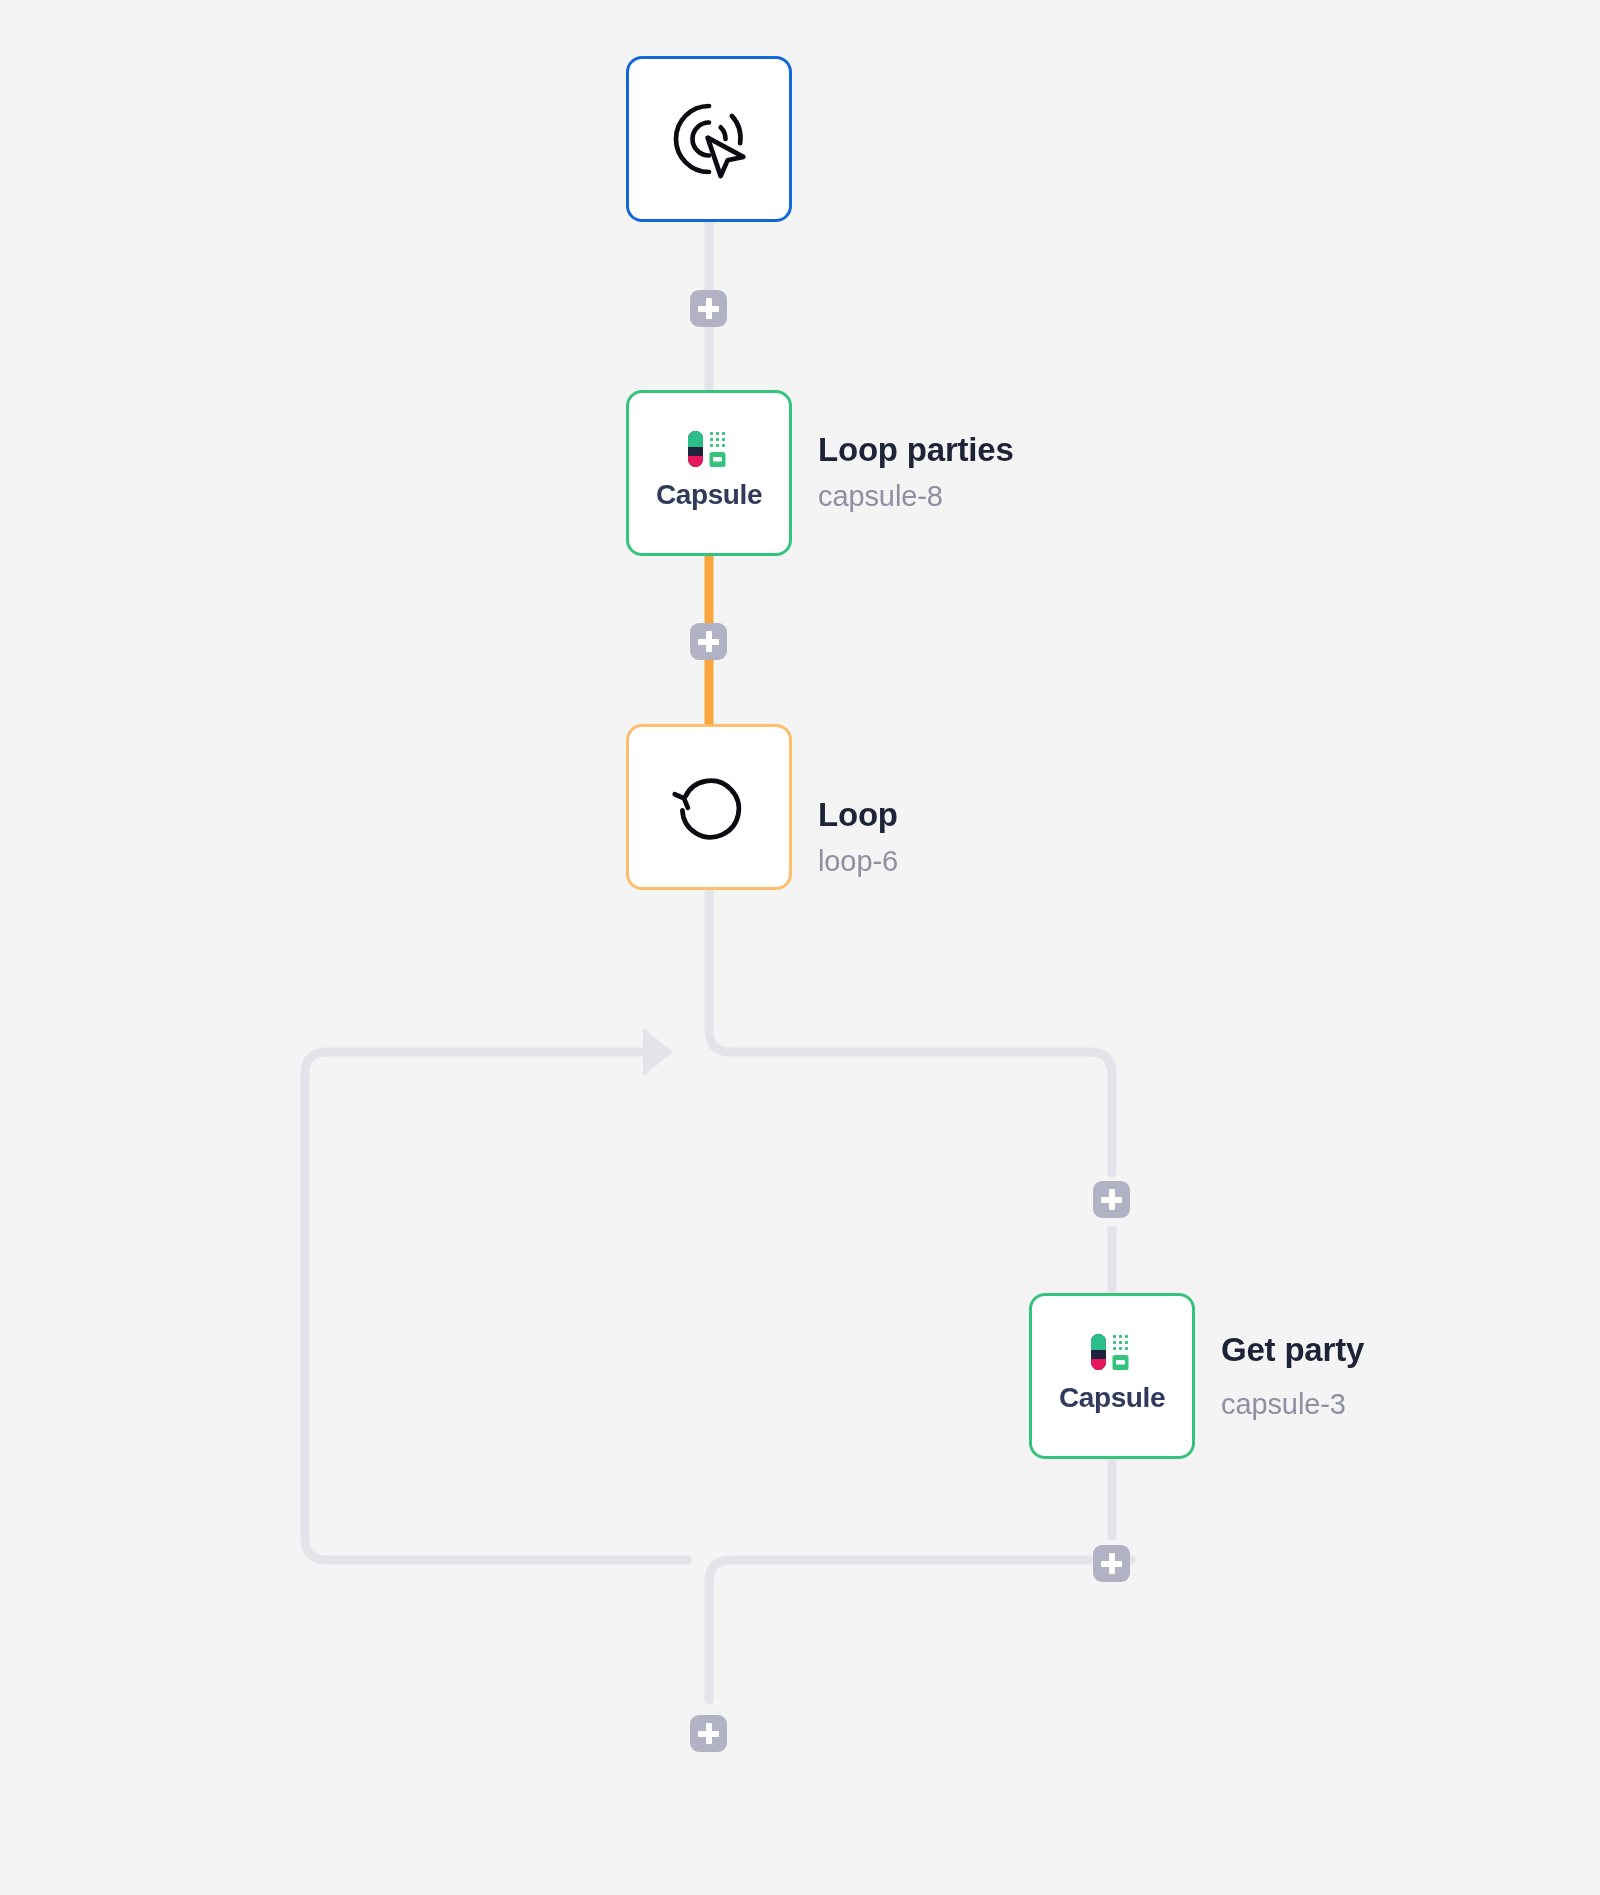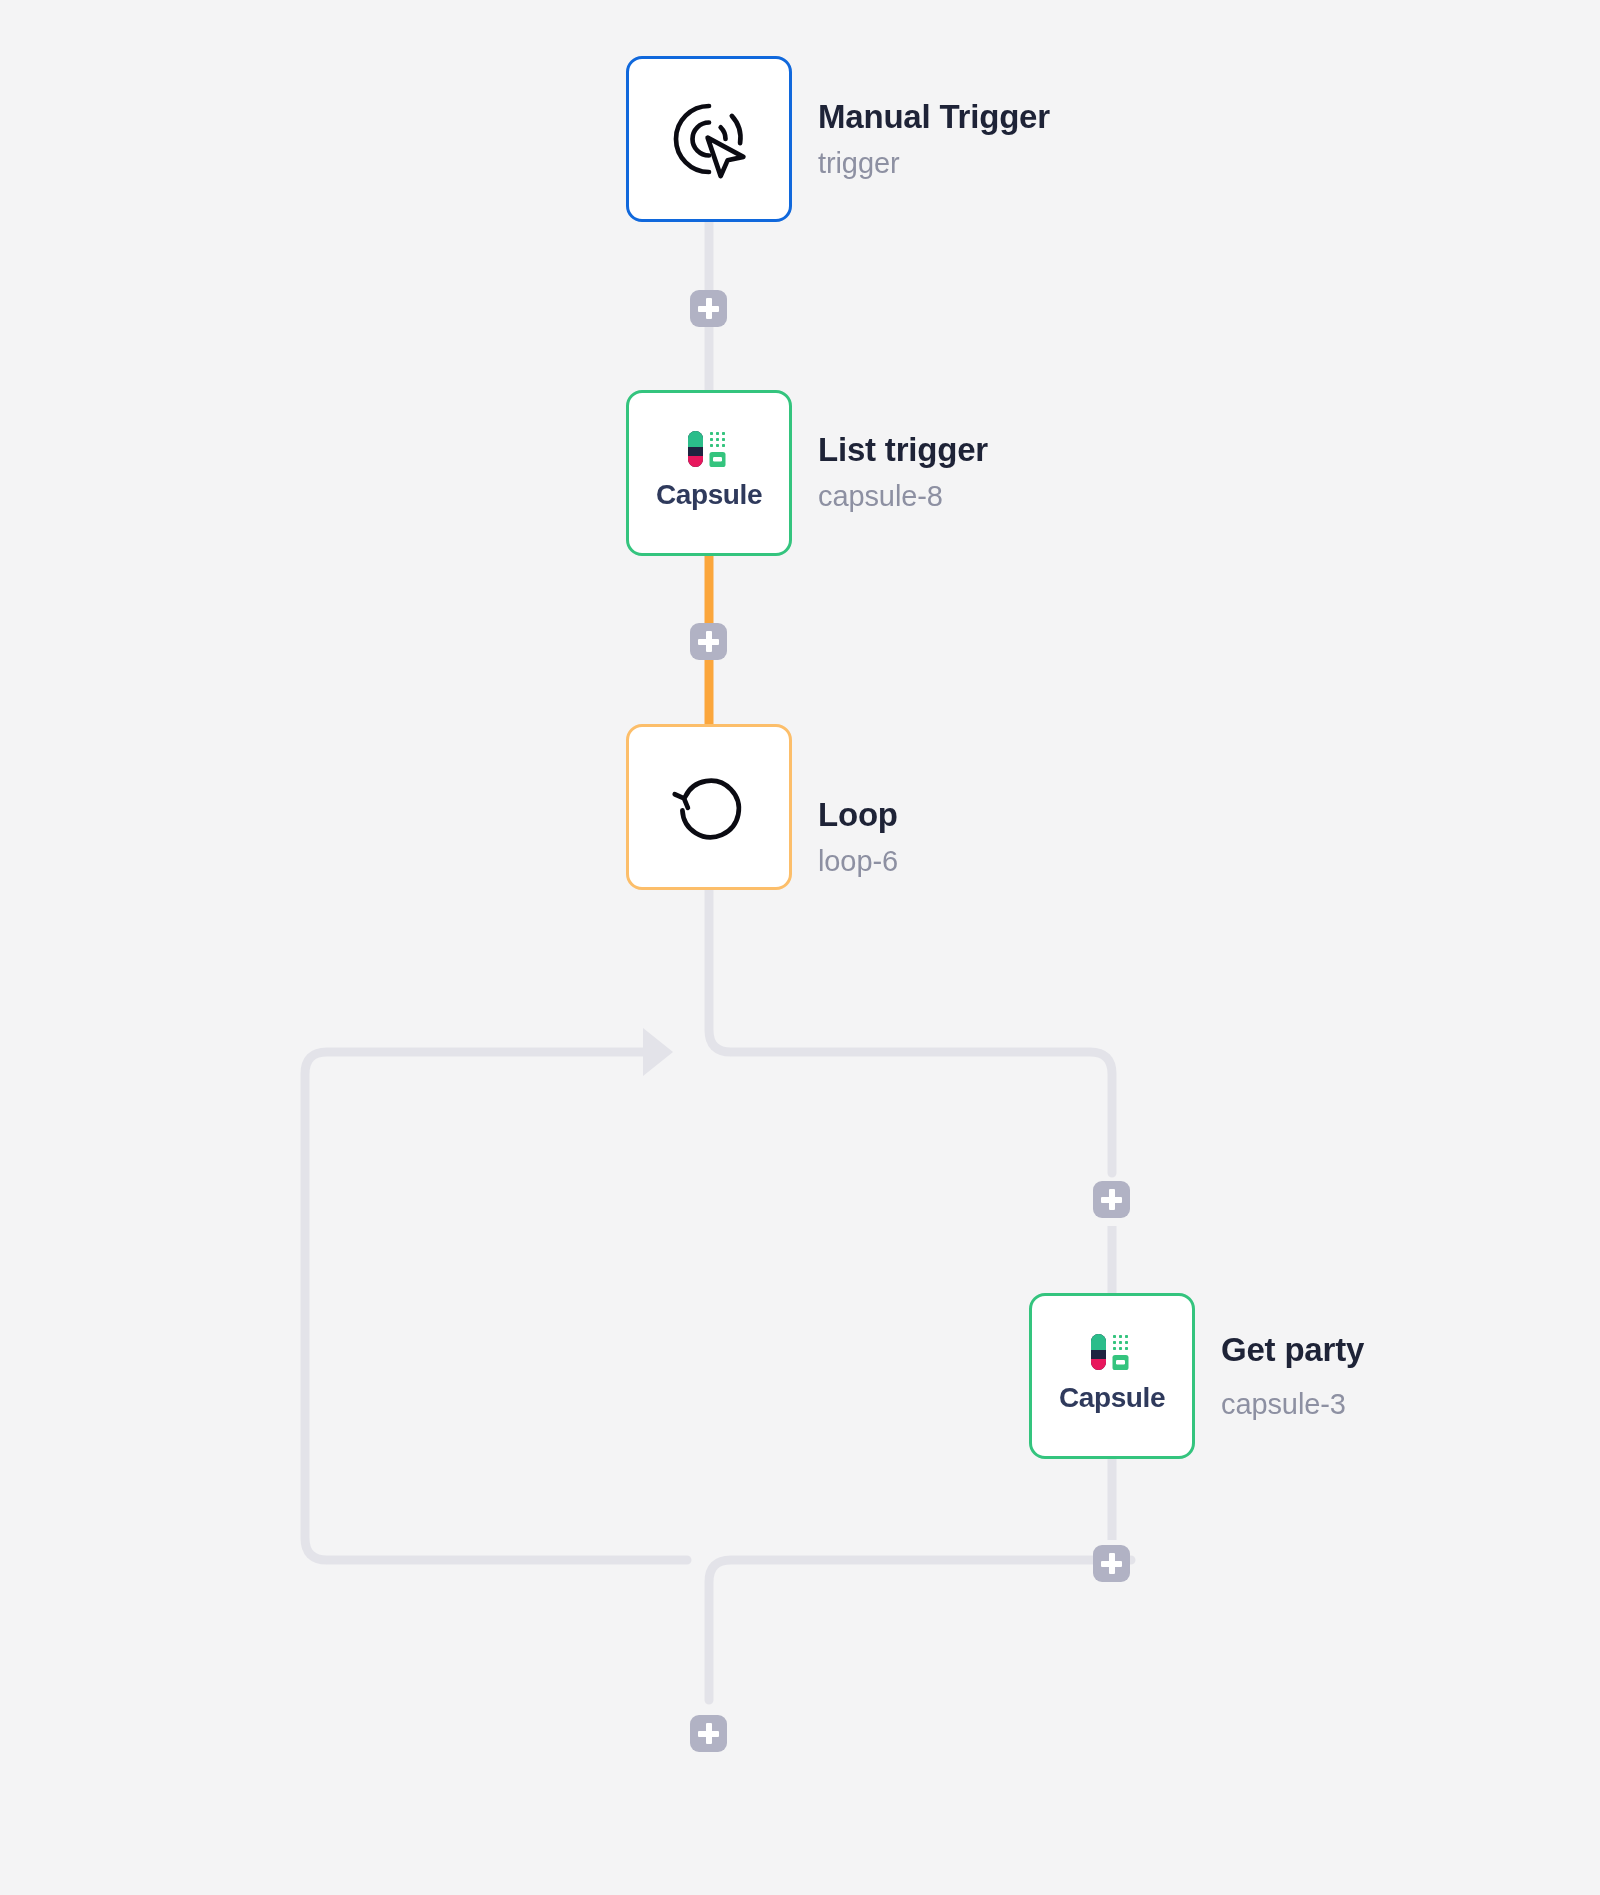--- a/index.html
+++ b/index.html
@@ -162,24 +162,20 @@
   </div>
 
   <div class="node trigger" style="left:626px; top:56px;">
     <svg width="88" height="88" viewBox="0 0 64 64">
       <path d="M32 8 A24 24 0 1 0 32 56" fill="none" stroke="#0b0b12" stroke-width="3.4" stroke-linecap="round"></path>
       <path d="M48.6 15.2 A24 24 0 0 1 54.6 35" fill="none" stroke="#0b0b12" stroke-width="3.4" stroke-linecap="round"></path>
       <path d="M32 20 A12 12 0 1 0 32 44" fill="none" stroke="#0b0b12" stroke-width="3.4" stroke-linecap="round"></path>
       <path d="M40.5 23.5 A12 12 0 0 1 44 32" fill="none" stroke="#0b0b12" stroke-width="3.4" stroke-linecap="round"></path>
       <path d="M31 31 L57 45 L45.5 47.5 L40.5 59 Z" fill="#ffffff" stroke="#0b0b12" stroke-width="3.4" stroke-linejoin="round"></path>
     </svg>
-  </div>
-  <div class="node-labels" style="left:818px; top:72px; height:134px;">
-    <div class="node-title">Manual Trigger</div>
-    <div class="node-sub">trigger</div>
   </div>
 
   <div class="node capsule" style="left:626px; top:390px;">
     <div class="capsule-lockup">
       <svg class="capsule-mark" width="52" height="44" viewBox="0 0 52 44">
 
         <rect x="5" y="3" width="15" height="36" rx="7.5" fill="#1f2340"></rect>
         <path d="M5 10.5 A7.5 7.5 0 0 1 12.5 3 A7.5 7.5 0 0 1 20 10.5 L20 19 L5 19 Z" fill="#2bbd8a"></path>
         <path d="M5 28 L20 28 L20 31.5 A7.5 7.5 0 0 1 12.5 39 A7.5 7.5 0 0 1 5 31.5 Z" fill="#e8175d"></path>
 
@@ -194,21 +190,21 @@
           <rect x="33" y="16" width="3" height="3" rx="0.7"></rect>
           <rect x="39" y="16" width="3" height="3" rx="0.7"></rect>
         </g>
         <rect x="26.5" y="24" width="16" height="15" rx="2.6" fill="#34c47e"></rect>
         <rect x="30" y="29" width="9" height="4.5" rx="1.2" fill="#ffffff"></rect>
       </svg>
       <div class="capsule-word">Capsule</div>
     </div>
   </div>
   <div class="node-labels" style="left:818px; top:405px; height:134px;">
-    <div class="node-title">List trigger</div>
+    <div class="node-title">Loop parties</div>
     <div class="node-sub">capsule-8</div>
   </div>
 
   <div class="node loop" style="left:626px; top:724px;">
     <svg width="86" height="86" viewBox="0 0 64 64">
       <path d="M14.2 24.5 A21 21 0 1 1 12.2 34.5" fill="none" stroke="#0b0b12" stroke-width="3.5" stroke-linecap="round"></path>
       <path d="M6.5 22.5 L13.4 25.6 L16.3 32.6" fill="none" stroke="#0b0b12" stroke-width="3.5" stroke-linecap="round" stroke-linejoin="round"></path>
     </svg>
   </div>
   <div class="node-labels" style="left:818px; top:770px; height:134px;">

